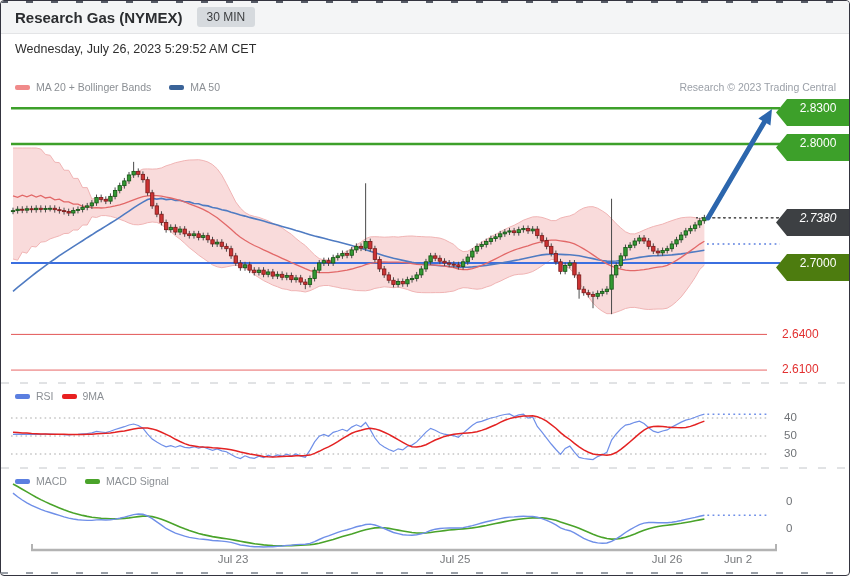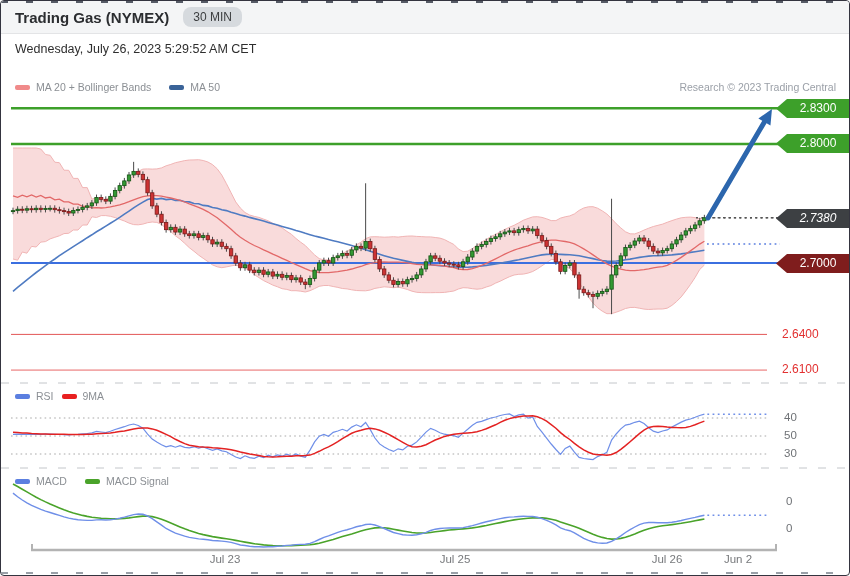--- a/index.html
+++ b/index.html
@@ -11,38 +11,38 @@
   }
   .edge-dash{position:absolute;left:0;right:0;height:2px;z-index:6;}
   .edge-dash.top{top:0;background:repeating-linear-gradient(90deg,#565b66 0 7px,transparent 7px 25px);}
   .edge-dash.bottom{bottom:1px;background:repeating-linear-gradient(90deg,#9aa0a8 0 7px,transparent 7px 25px);}
   .titlebar{
     position:absolute;top:0;left:0;right:0;height:33px;background:#f4f5f6;
     border-bottom:1px solid #e3e4e6;display:flex;align-items:center;gap:14px;
     padding-left:14px;z-index:5;
   }
   .title{font-size:15px;font-weight:bold;color:#2b2d30;}
-  .badge{font-size:12px;color:#3c3e40;background:#d6dade;border-radius:8px;padding:4px 10px;line-height:1;}
+  .badge{font-size:12px;color:#3c3e40;background:#d6dade;border-radius:3px;padding:4px 10px;line-height:1;}
   .dateline{position:absolute;top:41px;left:14px;font-size:12.5px;color:#2e2e2e;z-index:5;}
   .legend{position:absolute;display:flex;align-items:center;gap:18px;z-index:5;}
   .legend-item{display:flex;align-items:center;gap:6px;font-size:10.5px;color:#8b8f94;justify-content:center;}
   .swatch{width:15px;height:5px;border-radius:2px;display:inline-block;}
   .legend-price{top:80px;left:14px;}
   .rsi-legend{top:389px;left:14px;gap:8px;}
   .macd-legend{top:474px;left:14px;}
   .research{position:absolute;top:80px;right:13px;font-size:10.5px;color:#9ba0a8;z-index:5;}
   #chart-svg{position:absolute;left:0;top:0;z-index:1;}
   .tag{
-    position:absolute;right:0;width:73px;height:19px;line-height:19px;z-index:4;
+    position:absolute;right:0;width:73px;height:27px;line-height:19px;z-index:4;
     color:#fff;font-size:12px;text-align:center;padding-left:11px;
     clip-path:polygon(0 50%, 11px 0, 100% 0, 100% 100%, 11px 100%);
   }
   .tag-green{background:#3da02a;}
   .tag-dark{background:#3d4043;}
-  .tag-blue{background:#7f1d1d;}
+  .tag-blue{background:#4d7c0f;}
   .tag-283{top:98px;}
   .tag-280{top:133px;}
   .tag-2738{top:208px;font-style:italic;}
   .tag-270{top:253px;}
   .lvl-red{position:absolute;left:781px;font-size:12px;color:#e23030;z-index:4;}
   .lvl-264{top:326px;}
   .lvl-261{top:361px;}
   .panel-lbl{position:absolute;font-size:11.5px;color:#6f7276;z-index:4;}
   .rsi-70{top:410px;left:783px;}
   .rsi-50{top:428px;left:783px;}
@@ -51,21 +51,21 @@
   .macd-0b{top:521px;left:785px;}
   .x-axis-label{position:absolute;top:552px;transform:translateX(-50%);font-size:11.5px;color:#77797c;z-index:4;}
 </style>
 </head>
 <body>
 
 <div class="widget">
   <div class="edge-dash top"></div>
 
   <div class="titlebar">
-    <span class="title">Trading Gas (NYMEX)</span>
+    <span class="title">Research Gas (NYMEX)</span>
     <span class="badge">30 MIN</span>
   </div>
 
   <div class="dateline">Wednesday, July 26, 2023 5:29:52 AM CET</div>
 
   <div class="legend legend-price">
     <span class="legend-item">
       <span class="swatch" style="background: rgb(240, 138, 138);"></span>
       <span>MA 20 + Bollinger Bands</span>
     </span>
@@ -435,19 +435,19 @@
       <span>MACD</span>
     </span>
     <span class="legend-item">
       <span class="swatch" style="background: rgb(74, 163, 42);"></span>
       <span>MACD Signal</span>
     </span>
   </div>
   <div class="panel-lbl macd-0a">0</div>
   <div class="panel-lbl macd-0b">0</div>
 
-  <span class="x-axis-label" style="left: 224px;">Jul 23</span>
+  <span class="x-axis-label" style="left: 232px;">Jul 23</span>
   <span class="x-axis-label" style="left: 454px;">Jul 25</span>
   <span class="x-axis-label" style="left: 666px;">Jul 26</span>
   <span class="x-axis-label" style="left: 737px;">Jun 2</span>
 
   <div class="edge-dash bottom"></div>
 </div>
 
 </body></html>

